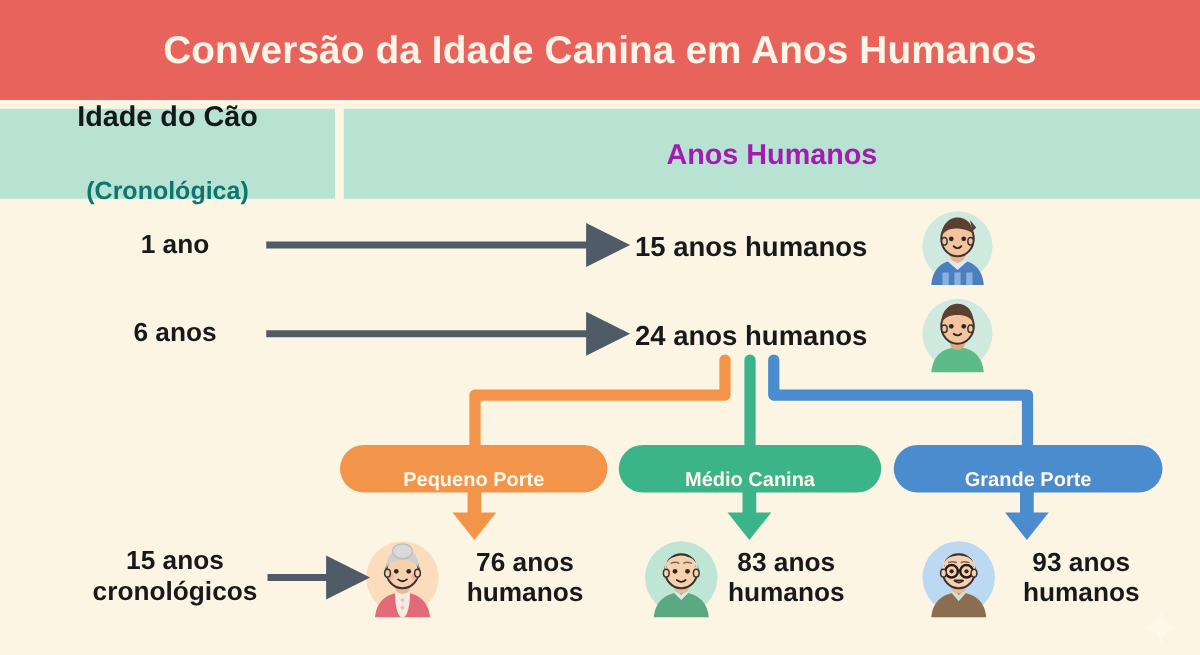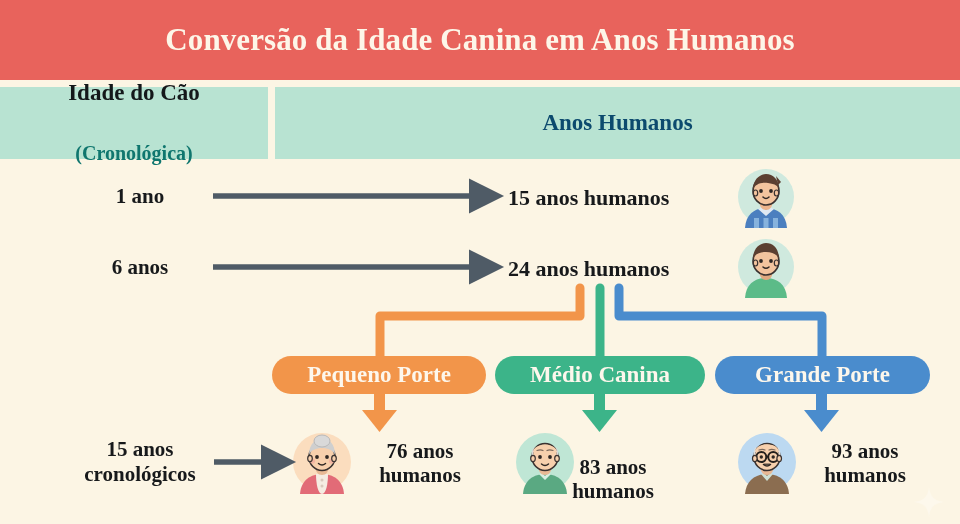--- a/index.html
+++ b/index.html
@@ -9,21 +9,20 @@
   }
   body {
     font-family: "Liberation Sans", sans-serif;
   }
   #infographic {
     position: relative;
     width: 960px;
     height: 524px;
     overflow: hidden;
     background: #fcf5e4;
-    font-family: Liberation Serif, serif;
   }
 
   
   .title-banner {
     position: absolute;
     left: 0; top: 0;
     width: 960px; height: 80px;
     background: #e8635c;
     display: flex;
     align-items: center;
@@ -64,21 +63,21 @@
     font-weight: bold;
     line-height: 1.05;
   }
   .hdr-line2 {
     color: #0f766e;
     font-size: 20px;
     font-weight: bold;
     line-height: 1.2;
   }
   .hdr-right-text {
-    color: #0c4a6e;
+    color: #a21caf;
     font-size: 23px;
     font-weight: bold;
   }
 
   
   .abs { position: absolute; }
   .dog-age {
     color: #17191b;
     font-size: 21px;
     font-weight: bold;
@@ -98,24 +97,24 @@
     line-height: 1.15;
     text-align: center;
   }
 
   
   .pill {
     position: absolute;
     height: 38px;
     border-radius: 19px;
     display: flex;
-    align-items: center;
+    align-items: flex-end;
     justify-content: center;
     color: #fdf7ec;
-    font-size: 23px;
+    font-size: 16px;
     font-weight: bold;
     z-index: 3;
     white-space: nowrap;
   }
 
   
   svg.layer {
     position: absolute;
     left: 0; top: 0;
     width: 960px; height: 524px;
@@ -313,21 +312,21 @@
       <path d="M28.8,34.2 L35.2,34.2" stroke="#2e2724" stroke-width="1.2"></path>
       <ellipse cx="19.8" cy="28.5" rx="2.3" ry="3.1" fill="#f7d0ad" stroke="#3a3230" stroke-width="1.2"></ellipse>
       <ellipse cx="44.2" cy="28.5" rx="2.3" ry="3.1" fill="#f7d0ad" stroke="#3a3230" stroke-width="1.2"></ellipse>
     </svg>
   </div>
 
   <div class="abs result-years" style="left:355px; top:439px; width:130px;">
     <div>76 anos</div>
     <div>humanos</div>
   </div>
-  <div class="abs result-years" style="left:548px; top:439px; width:130px;margin-top:16px;">
+  <div class="abs result-years" style="left:564px; top:439px; width:130px;">
     <div>83 anos</div>
     <div>humanos</div>
   </div>
   <div class="abs result-years" style="left:800px; top:439px; width:130px;">
     <div>93 anos</div>
     <div>humanos</div>
   </div>
 
   <div class="watermark" style="left:912px; top:485px;">
     <svg width="34" height="34" viewBox="0 0 34 34">

